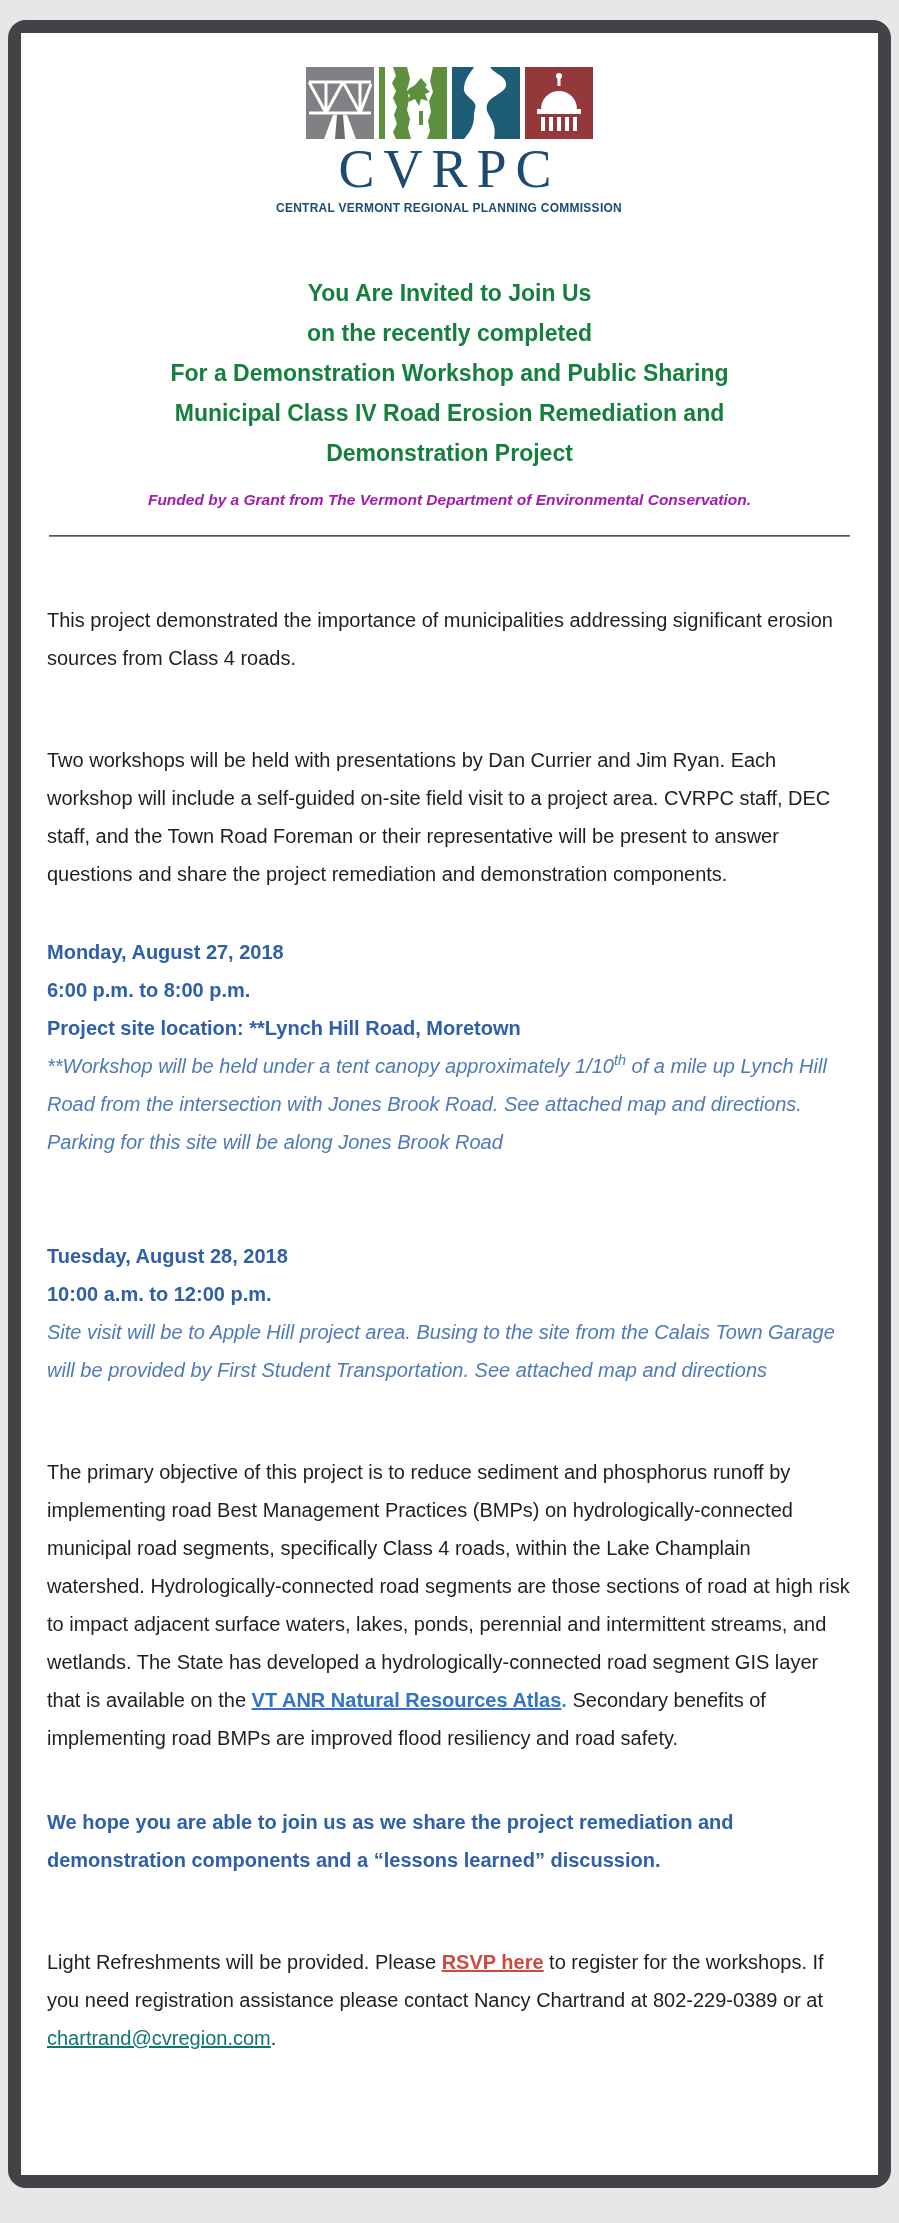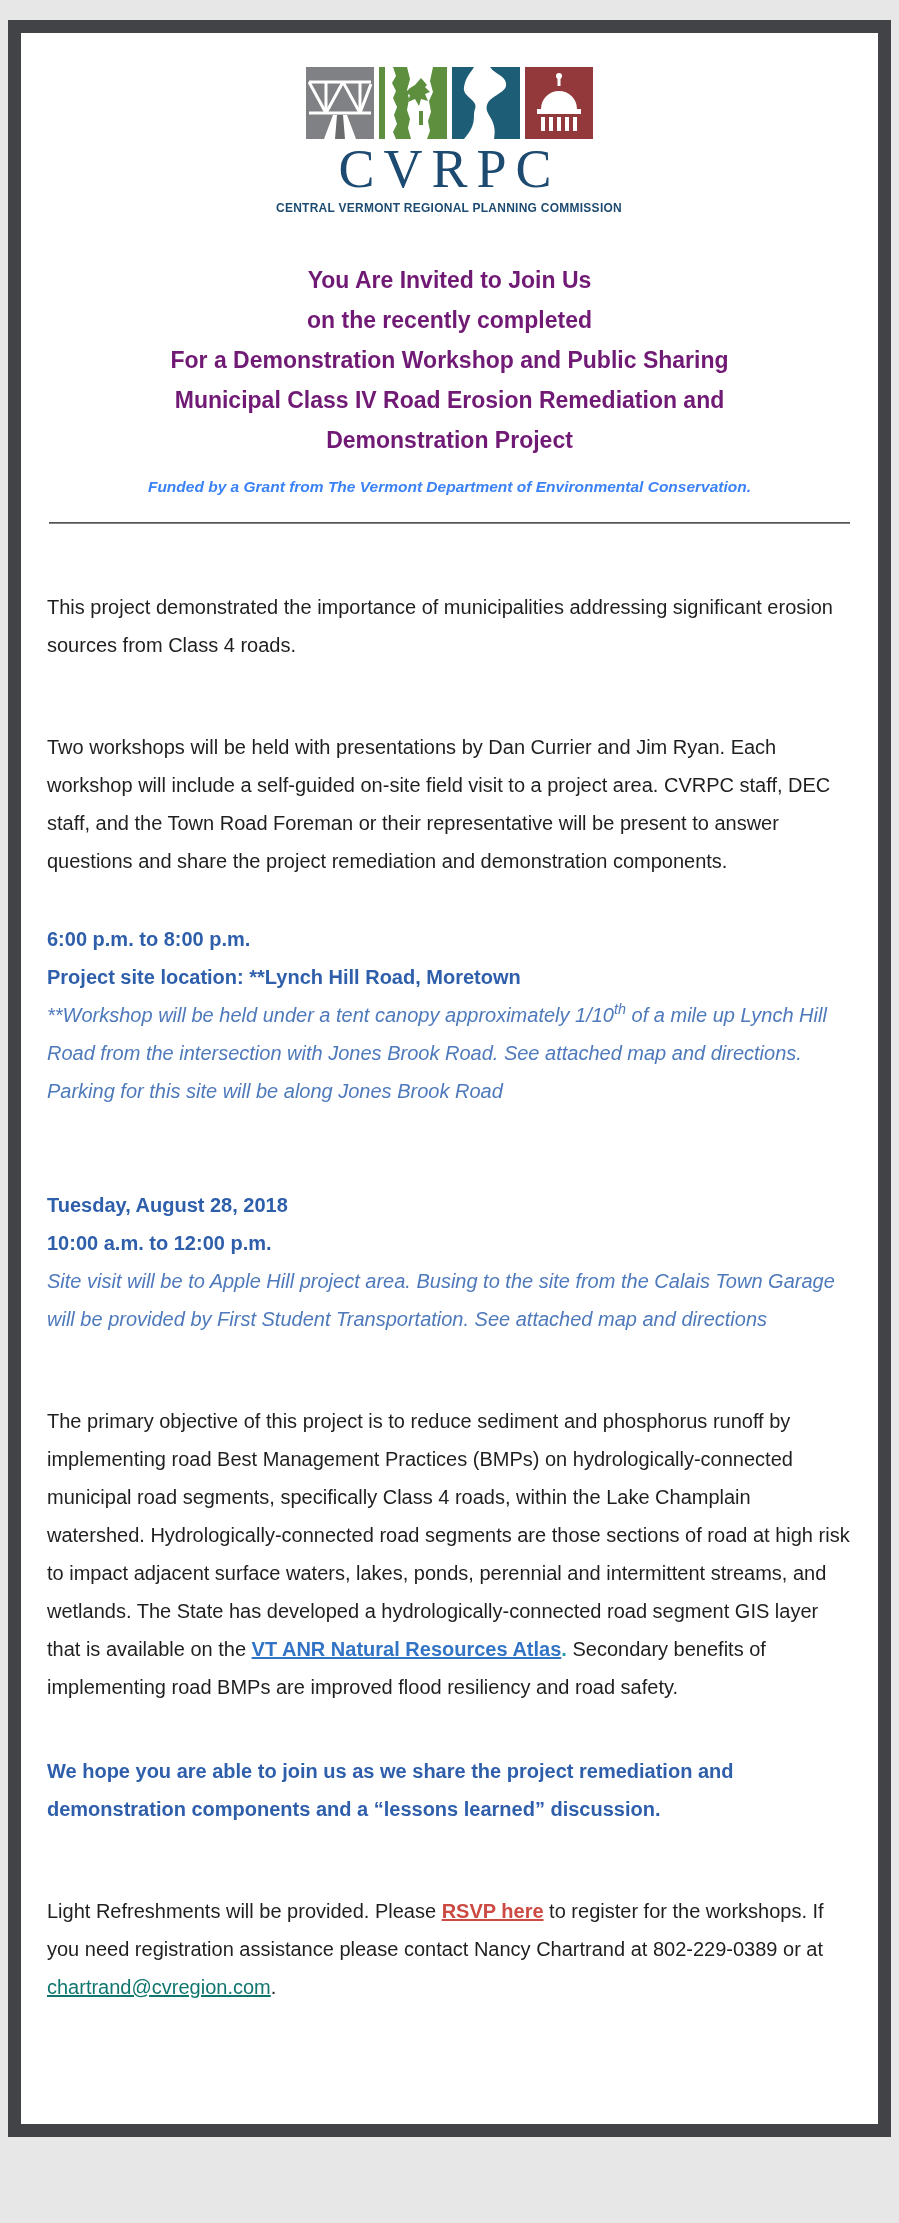--- a/index.html
+++ b/index.html
@@ -6,20 +6,21 @@
   body {
     background: #e7e7e7;
     font-family: "Liberation Sans", sans-serif;
     padding: 20px 8px 24px 8px;
   }
   .frame {
     background: #414347;
     padding: 13px;
     max-width: 883px;
     margin: 0 auto;
+    border-radius: 18px;
   }
   .content {
     background: #ffffff;
     padding: 34px 26px 118px 26px;
     color: #1f1f1f;
   }
   
   .logo { text-align: center; margin-bottom: 38px; }
   .logo-tiles { display: flex; justify-content: center; gap: 5px; }
   .logo-tiles svg { display: block; }
@@ -36,29 +37,29 @@
     font-weight: bold;
     font-size: 13px;
     letter-spacing: 0.3px;
     display: inline-block;
     transform: scaleX(0.92);
     margin-top: 1px;
   }
   
   .title-block {
     text-align: center;
-    color: #701a75;
+    color: #15803d;
     font-weight: bold;
     font-size: 23px;
     line-height: 40px;
-    margin: 44px 0 18px 0;
+    margin: 57px 0 18px 0;
   }
   .funded-line {
     text-align: center;
-    color: #3b82f6;
+    color: #a21caf;
     font-weight: bold;
     font-style: italic;
     font-size: 15.5px;
     margin-bottom: 26px;
   }
   hr.rule {
     border: 0;
     height: 2px;
     background: linear-gradient(#3f3f3f, #9a9a9a);
     margin: 0 2px 10px 2px;
@@ -154,20 +155,21 @@
     </div>
 
     <div class="funded-line">Funded by a Grant from The Vermont Department of Environmental Conservation.</div>
 
     <hr class="rule">
 
     <p class="para">This project demonstrated the importance of municipalities addressing significant erosion sources from Class 4 roads.</p>
     <p class="para">Two workshops will be held with presentations by Dan Currier and Jim Ryan. Each workshop will include a self-guided on-site field visit to a project area. CVRPC staff, DEC staff, and the Town Road Foreman or their representative will be present to answer questions and share the project remediation and demonstration components.</p>
 
     <div class="workshop">
+      <div class="blue-head">Monday, August 27, 2018</div>
       <div class="blue-head">6:00 p.m. to 8:00 p.m.</div>
       <div class="blue-head">Project site location: **Lynch Hill Road, Moretown</div>
       <p class="note"><span>**Workshop will be held under a tent canopy approximately 1/10</span><sup>th</sup><span> of a mile up Lynch Hill Road from the intersection with Jones Brook Road. See attached map and directions. Parking for this site will be along Jones Brook Road</span></p>
     </div>
 
     <div class="workshop second">
       <div class="blue-head">Tuesday, August 28, 2018</div>
       <div class="blue-head">10:00 a.m. to 12:00 p.m.</div>
       <p class="note">Site visit will be to Apple Hill project area. Busing to the site from the Calais Town Garage will be provided by First Student Transportation. See attached map and directions</p>
     </div>

